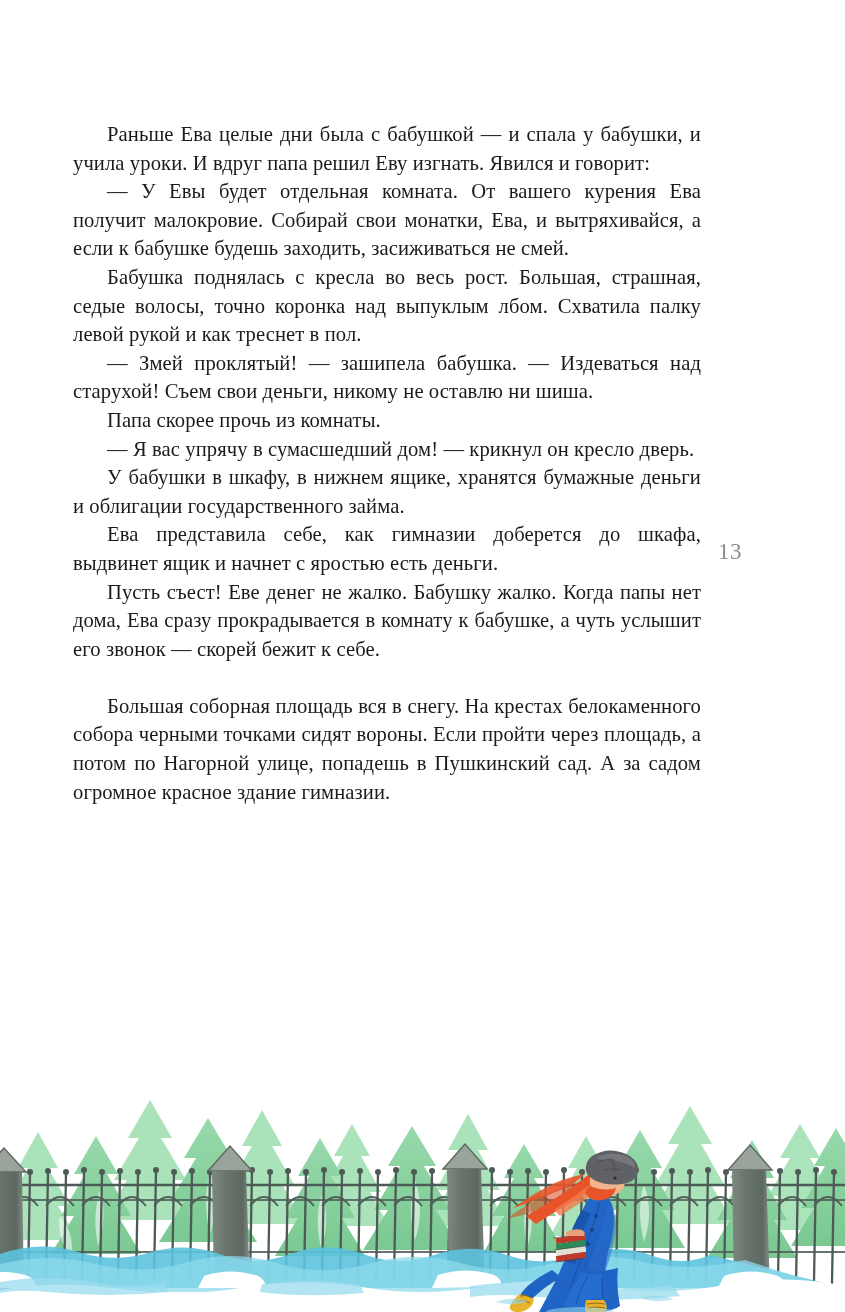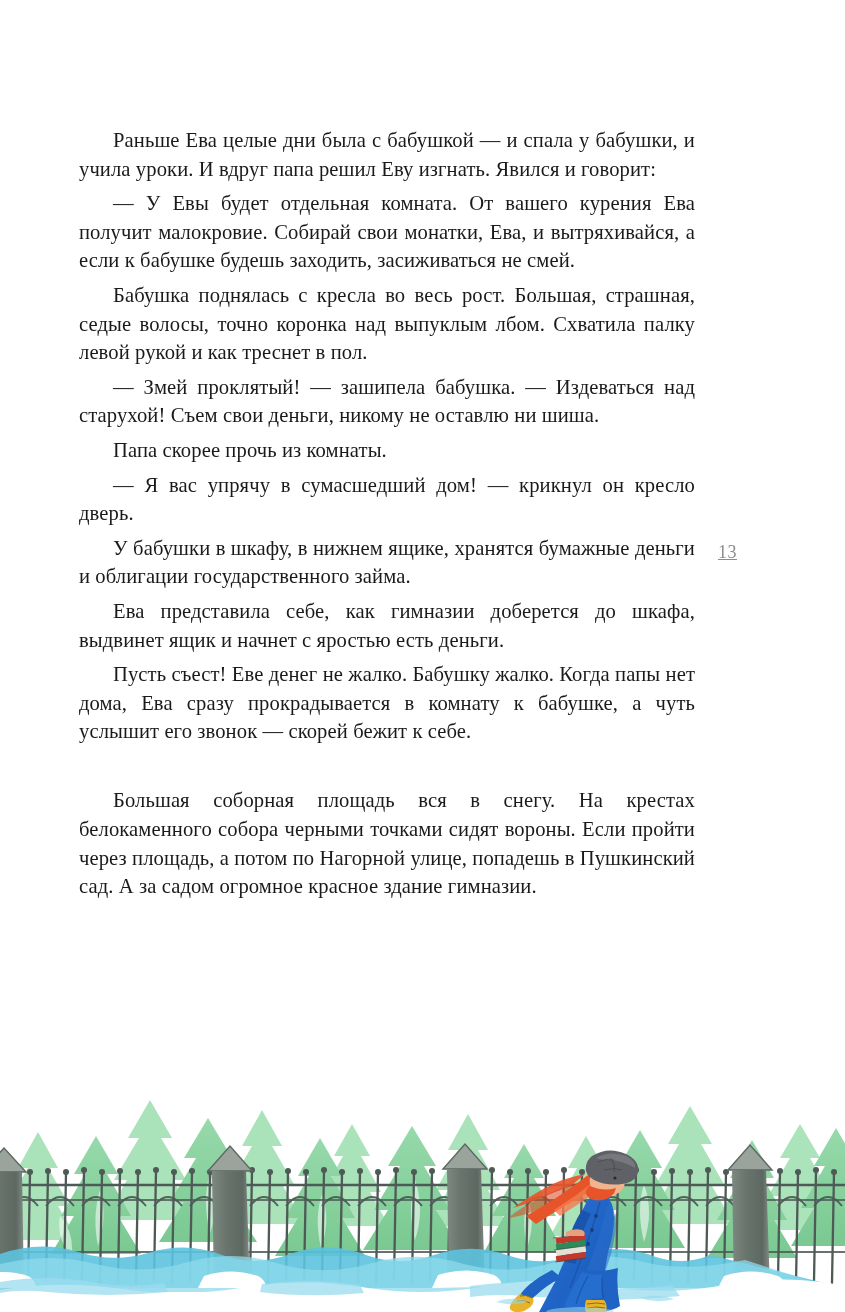--- a/index.html
+++ b/index.html
@@ -20,46 +20,45 @@
   }
 
   
   .text-column {
     position: absolute;
     left: 73px;
     top: 120px;
     width: 628px;
   }
   .para {
-    margin: 6px;
+    margin: 0;
     font-size: 20.6px;
     line-height: 28.6px;
     color: #1a1a1a;
     text-align: justify;
     text-indent: 34px;
     hyphens: manual;
     -webkit-hyphens: manual;
     letter-spacing: 0.1px;
   }
   .para.dialogue {
     text-indent: 34px;
   }
   .section-gap { height: 28.6px; }
 
   
   .folio {
     position: absolute;
     left: 718px;
     top: 540px;
-    font-size: 18px;
+    font-size: 23px;
     line-height: 24px;
     color: #8c8c8c;
     font-family: "Liberation Serif", "DejaVu Serif", serif;
     letter-spacing: 0.5px;
-    text-decoration: underline;
   }
 
   
   .illustration {
     position: absolute;
     left: 0;
     bottom: 0;
     width: 845px;
     height: 272px;
   }

